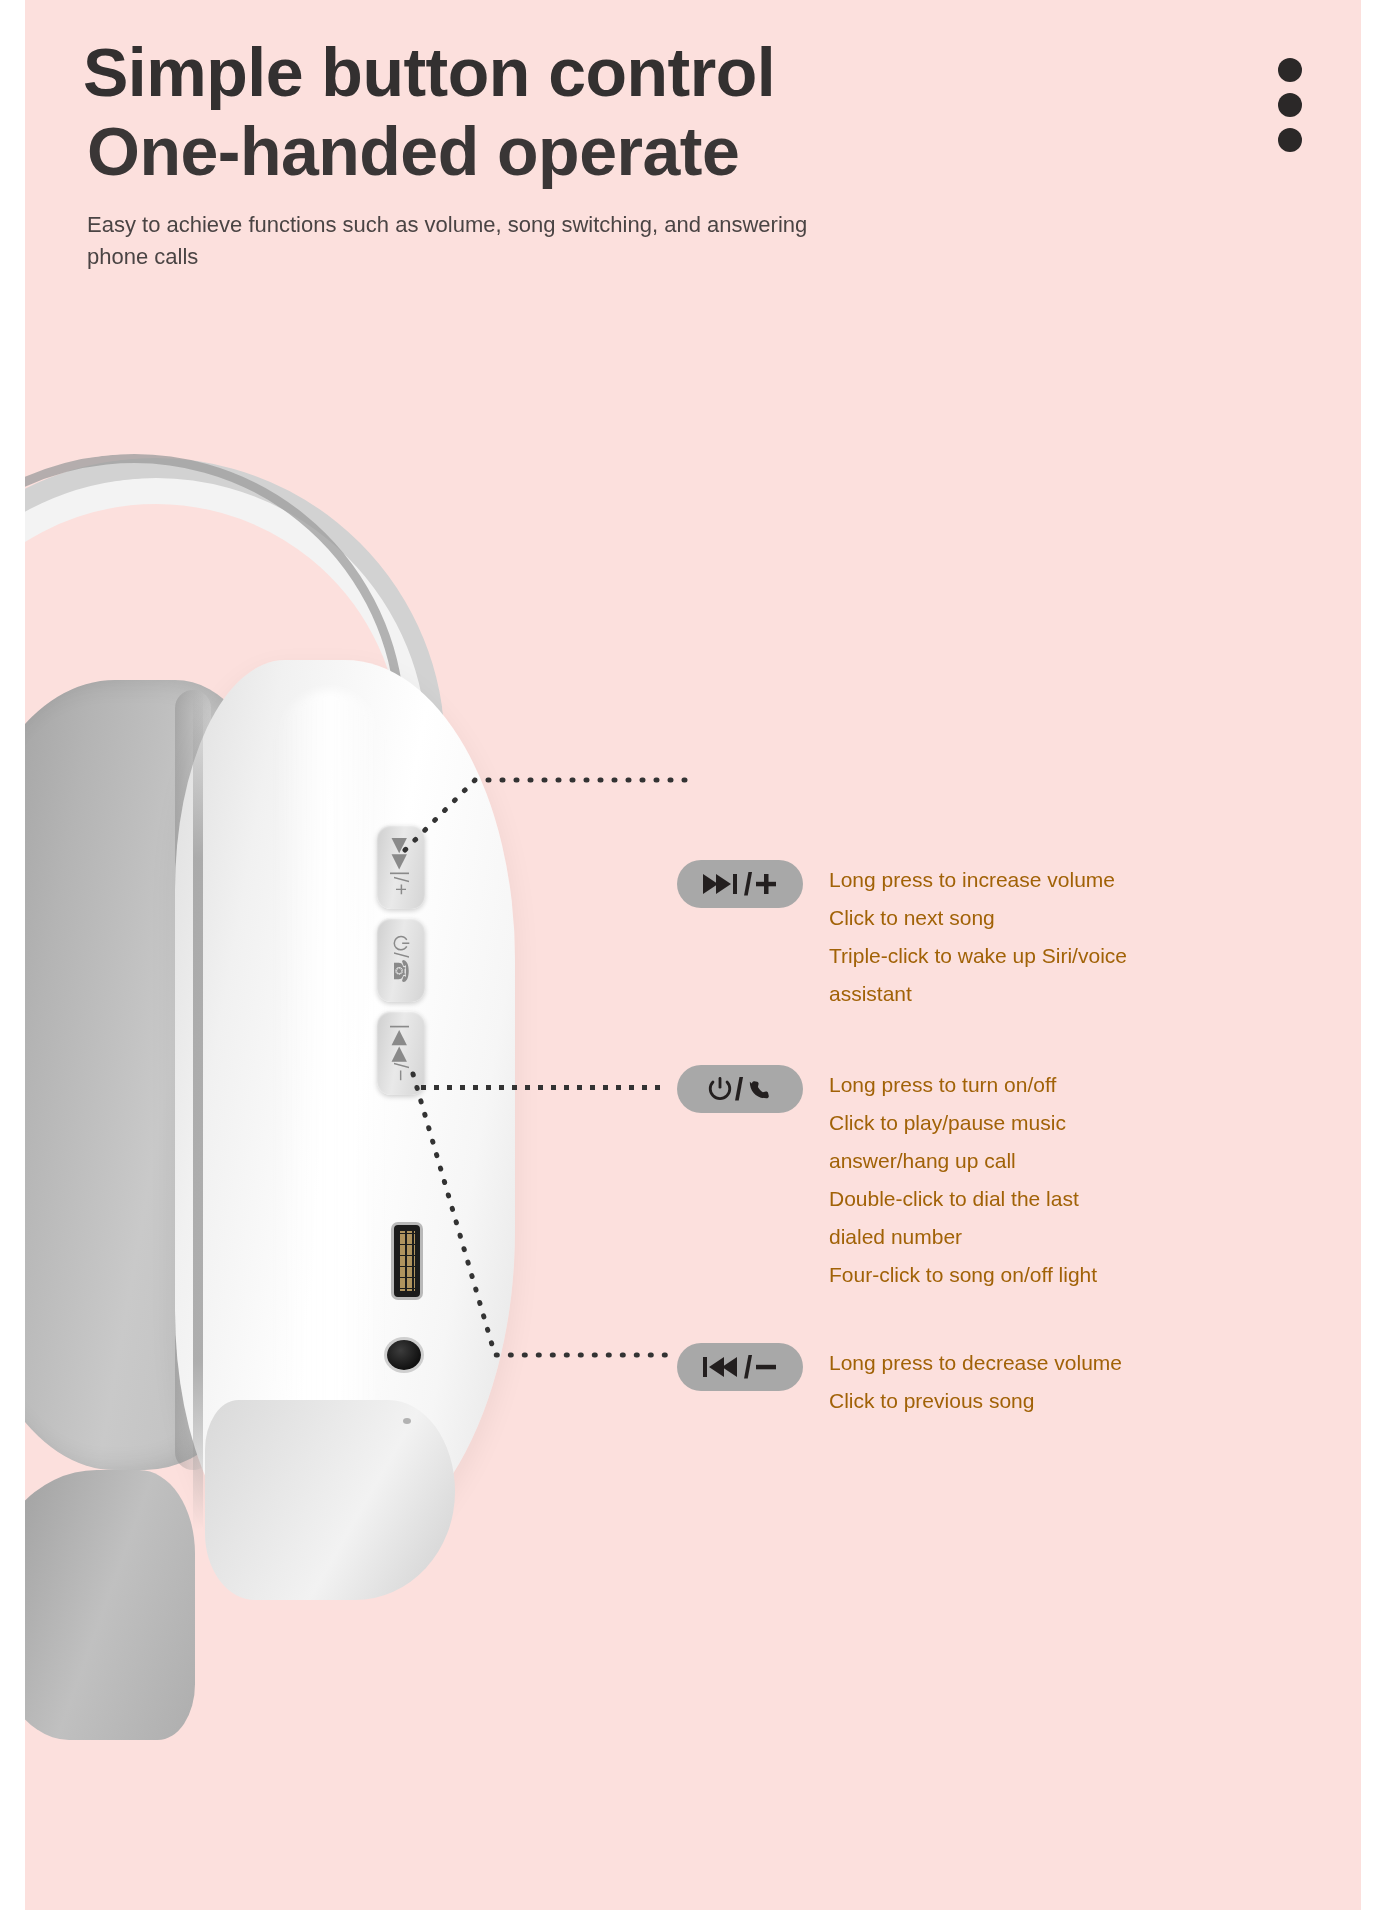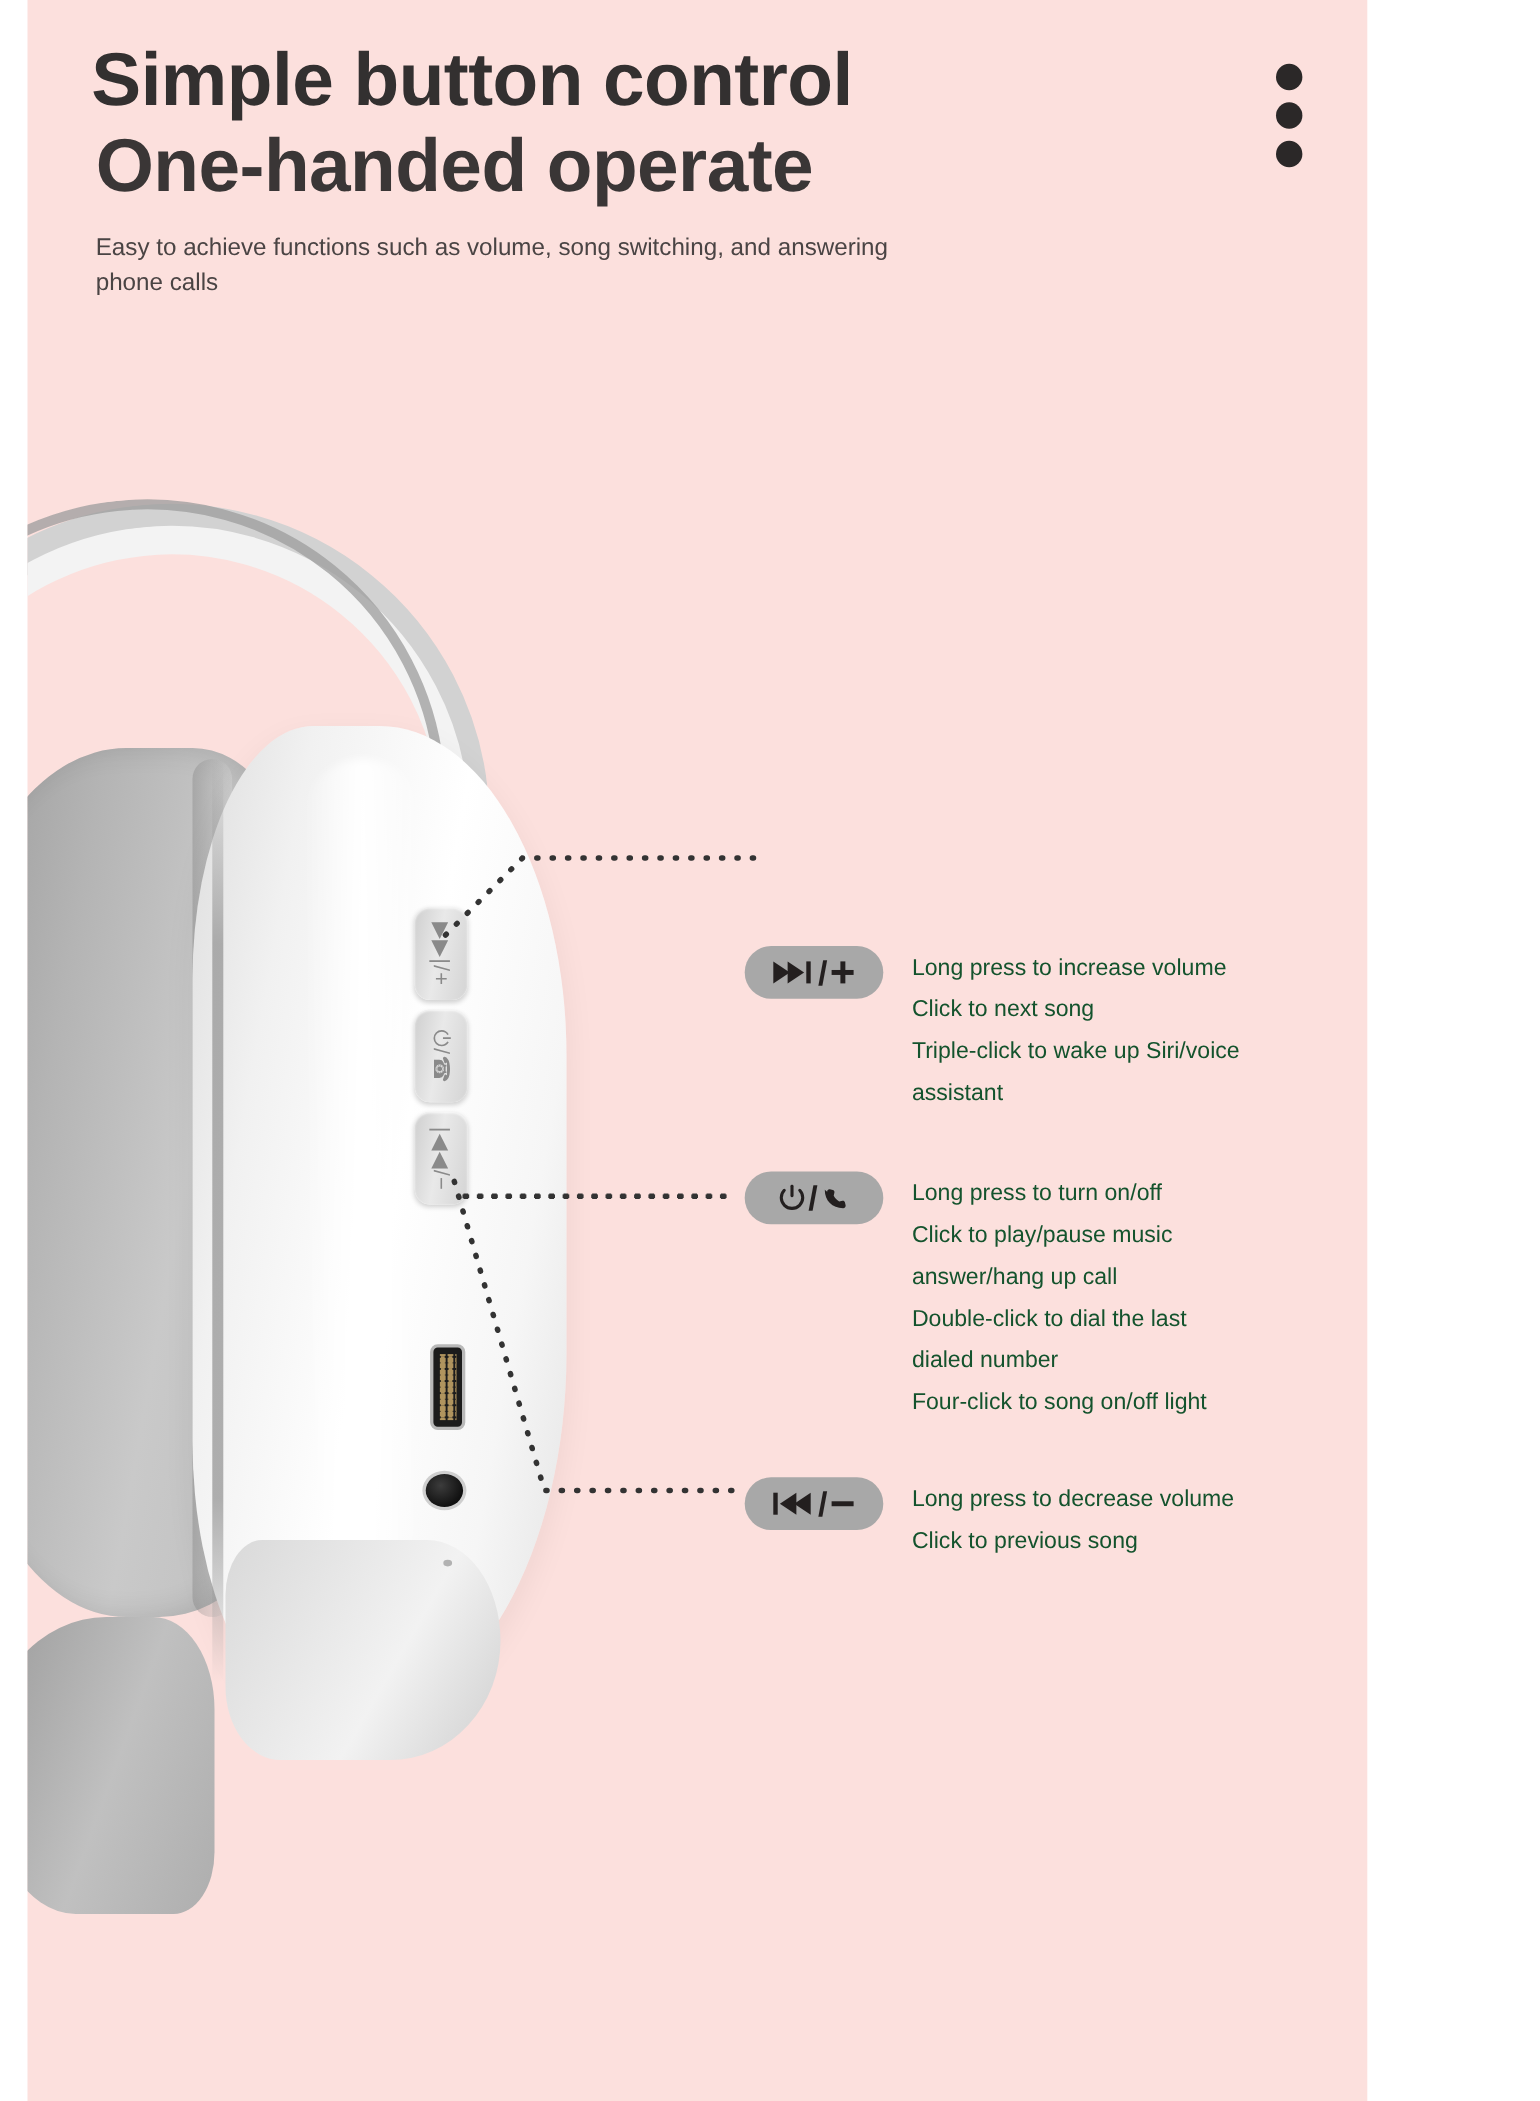--- a/index.html
+++ b/index.html
@@ -16,21 +16,21 @@
     width: 1400px;
     height: 1910px;
     background: #ffffff;
     overflow: hidden;
   }
   
   #panel {
     position: absolute;
     left: 25px;
     top: 0;
-    width: 1218px;
+    width: 1336px;
     height: 1910px;
     background: #fce0dd;
     overflow: hidden;
   }
 
   
   .header {
     position: absolute;
     left: 58px;
     top: 38px;
@@ -314,21 +314,21 @@
     margin: 0 2px;
     line-height: 1;
   }
   .desc {
     margin-left: 26px;
     padding-top: 1px;
   }
   .desc .line {
     font-size: 21px;
     line-height: 38px;
-    color: #14532d;
+    color: #a16207;
     white-space: nowrap;
   }
 
   .callout-1 { left: 652px; top: 860px; }
   .callout-2 { left: 652px; top: 1065px; }
   .callout-3 { left: 652px; top: 1343px; }
 </style>
 </head>
 <body>
 

